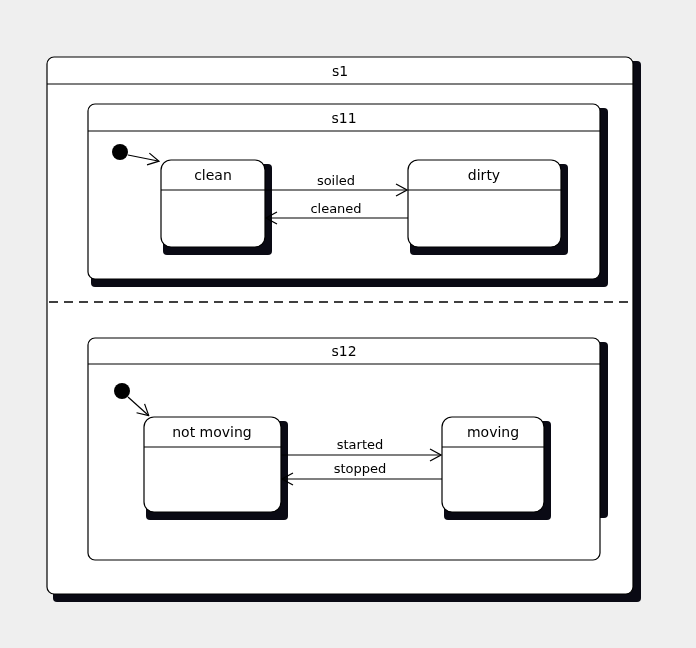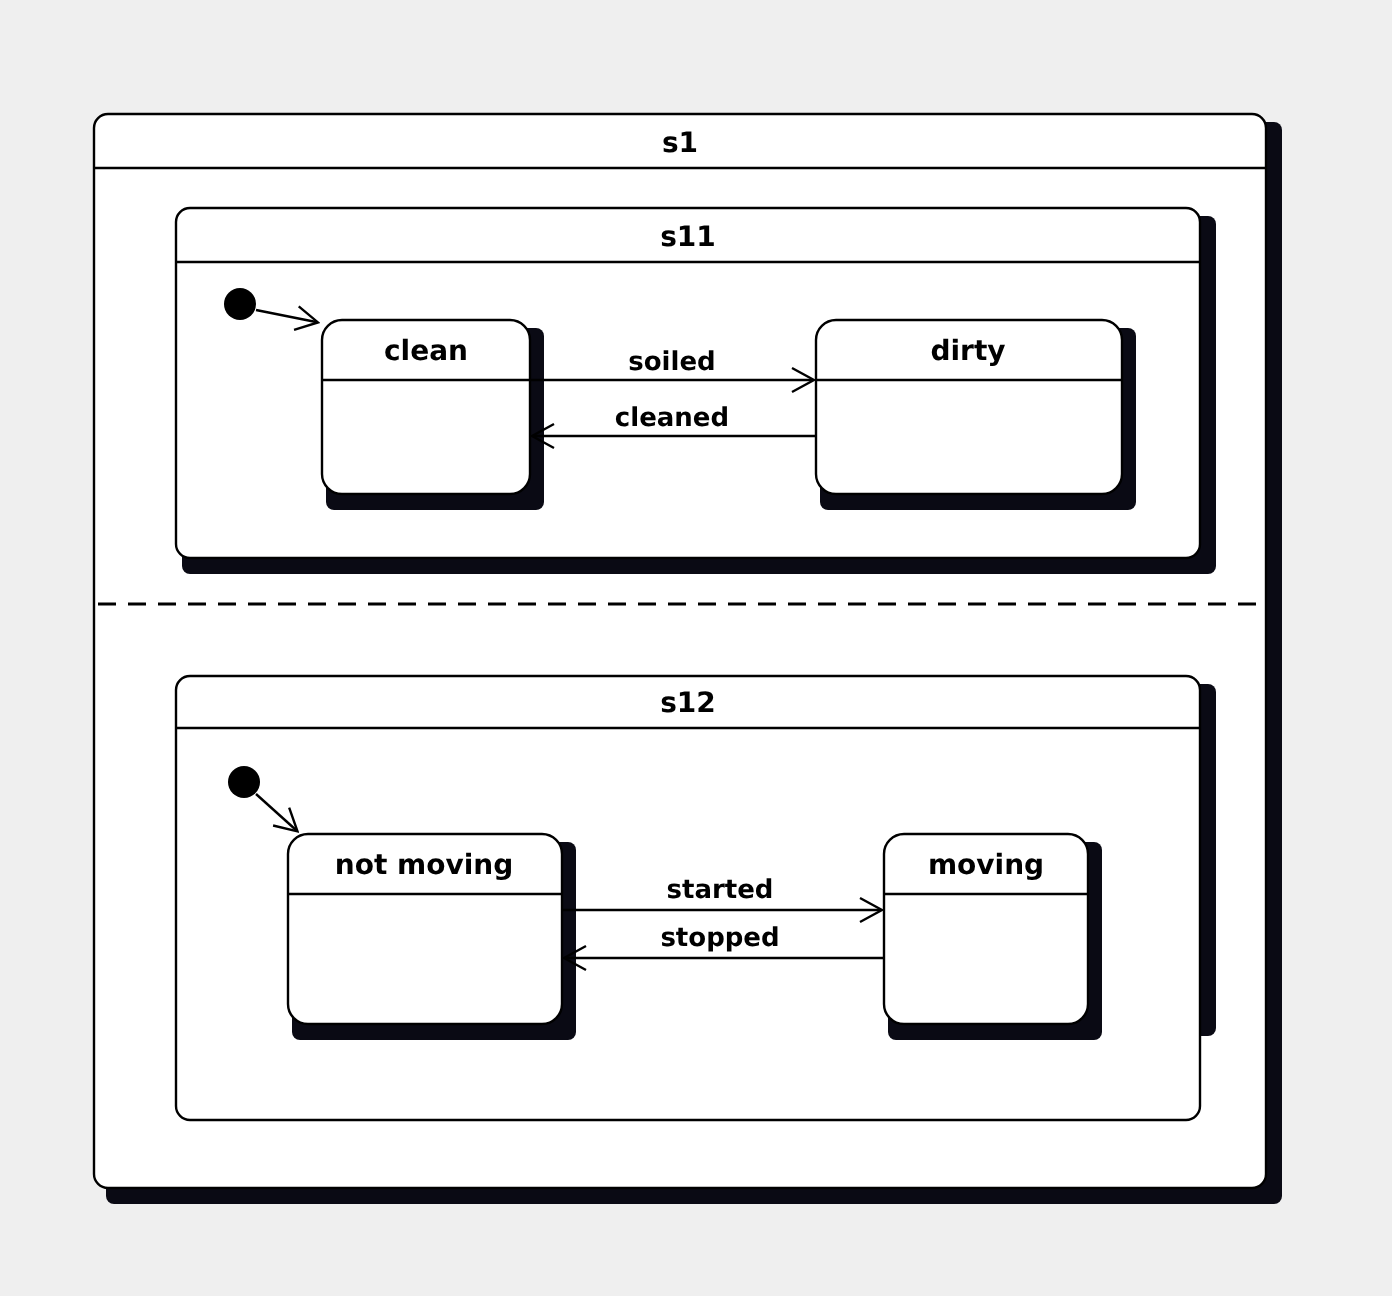--- a/index.html
+++ b/index.html
@@ -2,21 +2,21 @@
 <html><head>
 <meta charset="utf-8">
 <style>
   html,body{margin:0;padding:0;}
   body{
     width:696px;height:648px;
     background:#efefef;
     font-family:"DejaVu Sans", sans-serif;
     overflow:hidden;
   }
-  #stage{position:relative;width:572px;height:648px;font-weight:bold;}
+  #stage{position:relative;width:572px;height:648px;}
   svg#diagram{position:absolute;left:0;top:0;width:696px;height:648px;display:block;}
   text{font-family:"DejaVu Sans", sans-serif;fill:#000;}
   .state-title{font-size:14px;text-anchor:middle;}
   .region-title{font-size:14px;text-anchor:middle;}
   .edge-label{font-size:13px;text-anchor:middle;}
   .box-fill{fill:#ffffff;stroke:#000000;stroke-width:1.2;}
   .shadow{fill:#0a0a14;stroke:none;}
   .divider{stroke:#000000;stroke-width:1.2;}
   .region-sep{stroke:#000000;stroke-width:1.4;stroke-dasharray:9 6;}
   .edge-line{stroke:#000000;stroke-width:1.2;fill:none;}

